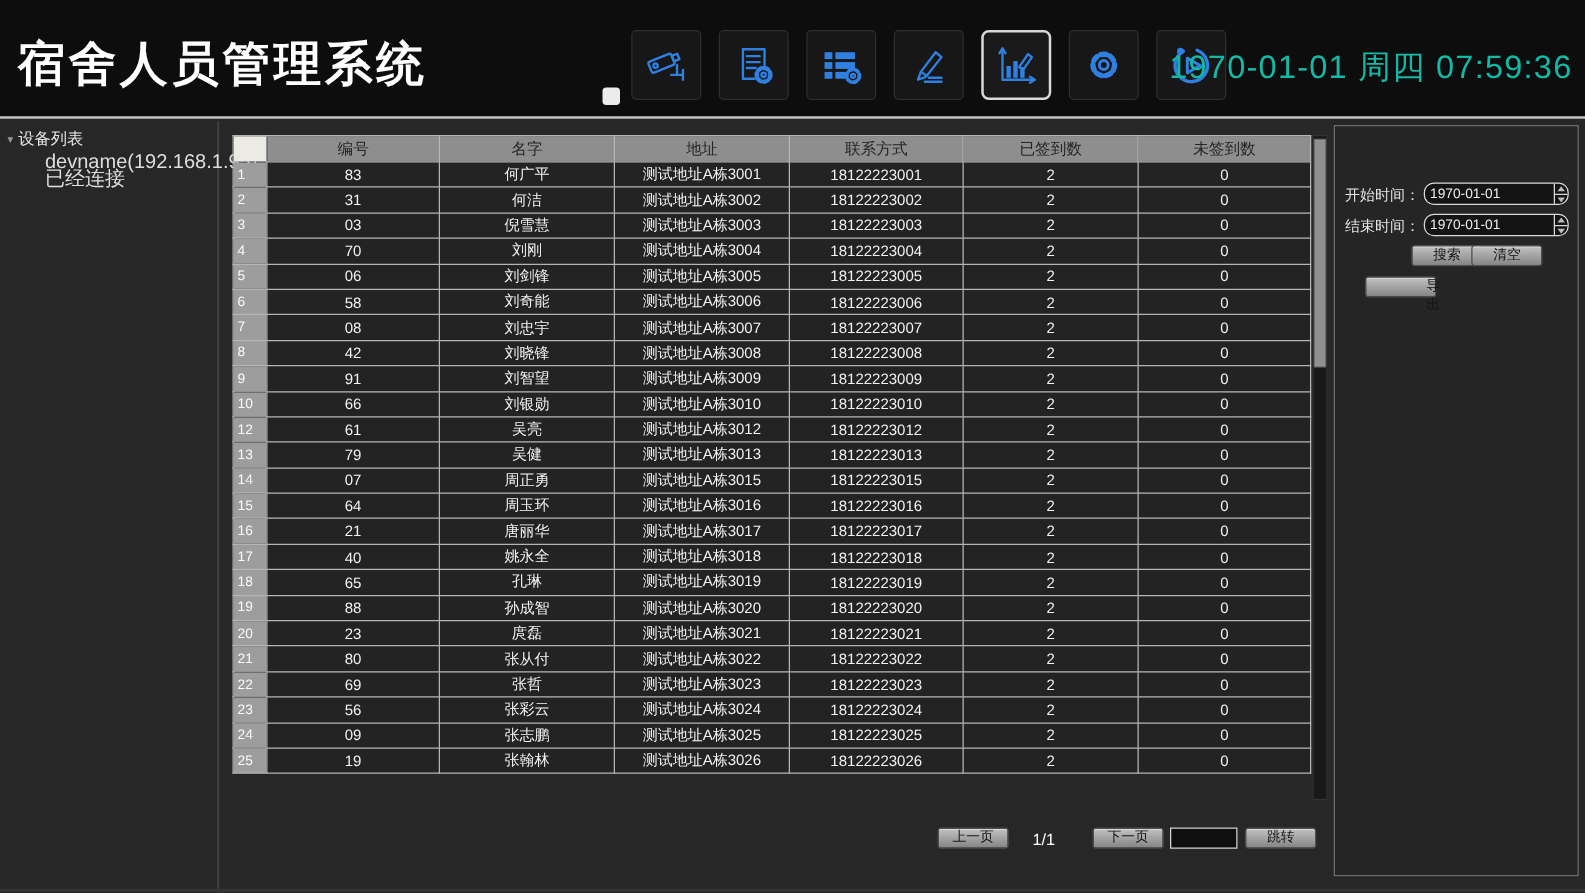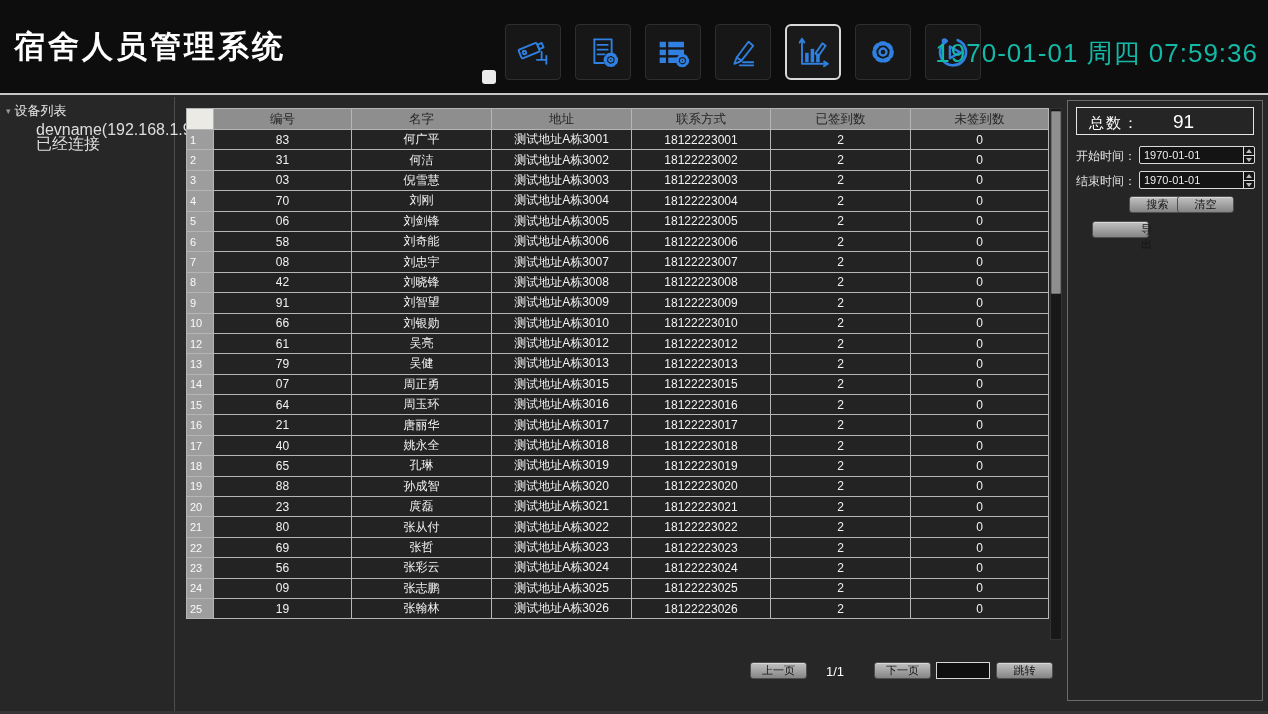--- a/index.html
+++ b/index.html
@@ -12,21 +12,21 @@
   }
 
   
   .topbar {
     position: absolute; left:0; top:0; width:1268px; height:95px;
     background: #0d0d0d;
     border-bottom: 2px solid #c6c6c6;
   }
   .app-title {
     position:absolute; left:14px; top:26px;
-    color:#ffffff; font-size:31px; font-weight:bold; letter-spacing:3px;
+    color:#ffffff; font-size:38px; font-weight:bold; letter-spacing:3px;
   }
   .toolbar { position:absolute; left:505px; top:24px; display:flex; gap:14px; }
   .tool {
     width:56px; height:56px; background:#171717;
     border:1px solid #2e2e2e; border-radius:4px;
     display:flex; align-items:center; justify-content:center; cursor:pointer;
   }
   .tool.selected { border:2px solid #d9d9d9; border-radius:6px; background:#1a1a1a; }
   .tool svg { stroke:#2f80e0; fill:none; stroke-width:2.4; stroke-linecap:round; stroke-linejoin:round; }
   .tool svg .fillb { fill:#2f80e0; stroke:none; }
@@ -98,21 +98,21 @@
   .total-box {
     position:absolute; left:8px; top:6px; width:178px; height:28px;
     border:1px solid #e6e6e6; color:#fff;
   }
   .total-box .tl { position:absolute; left:12px; top:6px; font-size:15px; letter-spacing:2px;}
   .total-box .tv { position:absolute; left:96px; top:3px; font-size:19px; }
   .time-row { position:absolute; left:8px; height:18px; color:#e2e2e2; font-size:12px; line-height:18px; }
   .time-row.start { top:46px; } .time-row.end { top:71px; }
   .dinput {
     position:absolute; left:1139px; width:116px; height:18px;
-    background:#141414; border:1px solid #dadada; border-radius:2px;
+    background:#141414; border:1px solid #dadada; border-radius:8px;
   }
   .dinput input {
     position:absolute; left:0; top:0; width:100px; height:16px; border:none;
     background:transparent; color:#eee; font-size:11px; padding-left:4px;
     font-family:"Liberation Sans",sans-serif;
   }
   .dinput .spin {
     position:absolute; right:0; top:0; width:11px; height:16px;
     border-left:1px solid #dadada; display:flex; flex-direction:column;
   }
@@ -463,24 +463,20 @@
 
 <div class="pager">
   <div class="gbtn prev">上一页</div>
   <div class="cur">1/1</div>
   <div class="gbtn next">下一页</div>
   <input class="jumpbox" value="" style="">
   <div class="gbtn jump">跳转</div>
 </div>
 
 <div class="panel">
-  <div class="total-box">
-    <span class="tl">总数：</span>
-    <span class="tv">91</span>
-  </div>
   <div class="time-row start">开始时间：</div>
   <div class="time-row end">结束时间：</div>
 </div>
 
 <div class="dinput d-start">
   <input value="1970-01-01" style="">
   <div class="spin">
     <span class="up"></span>
     <span class="dn"></span>
   </div>

